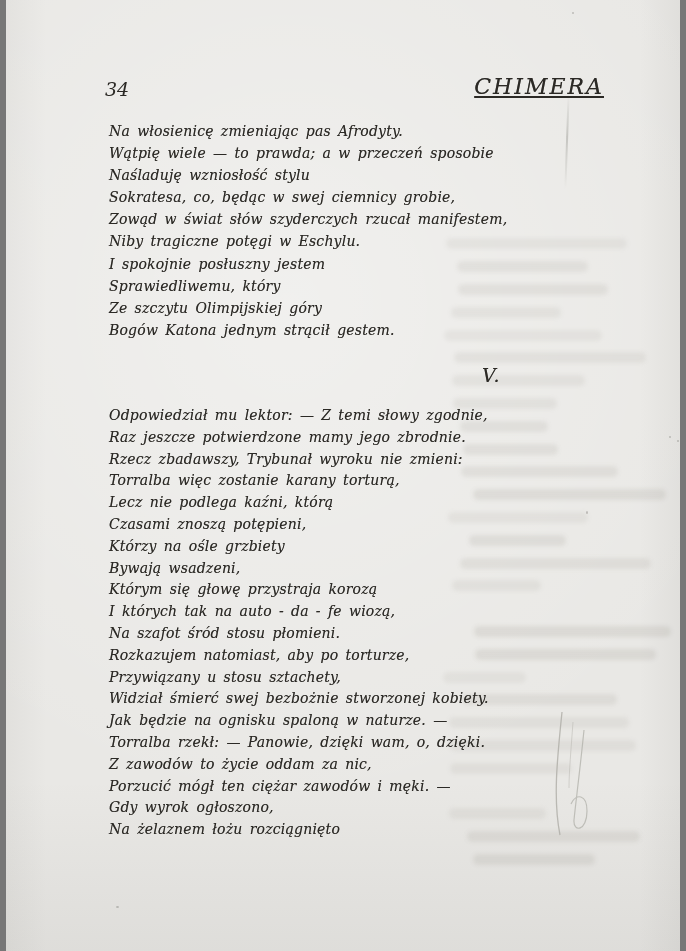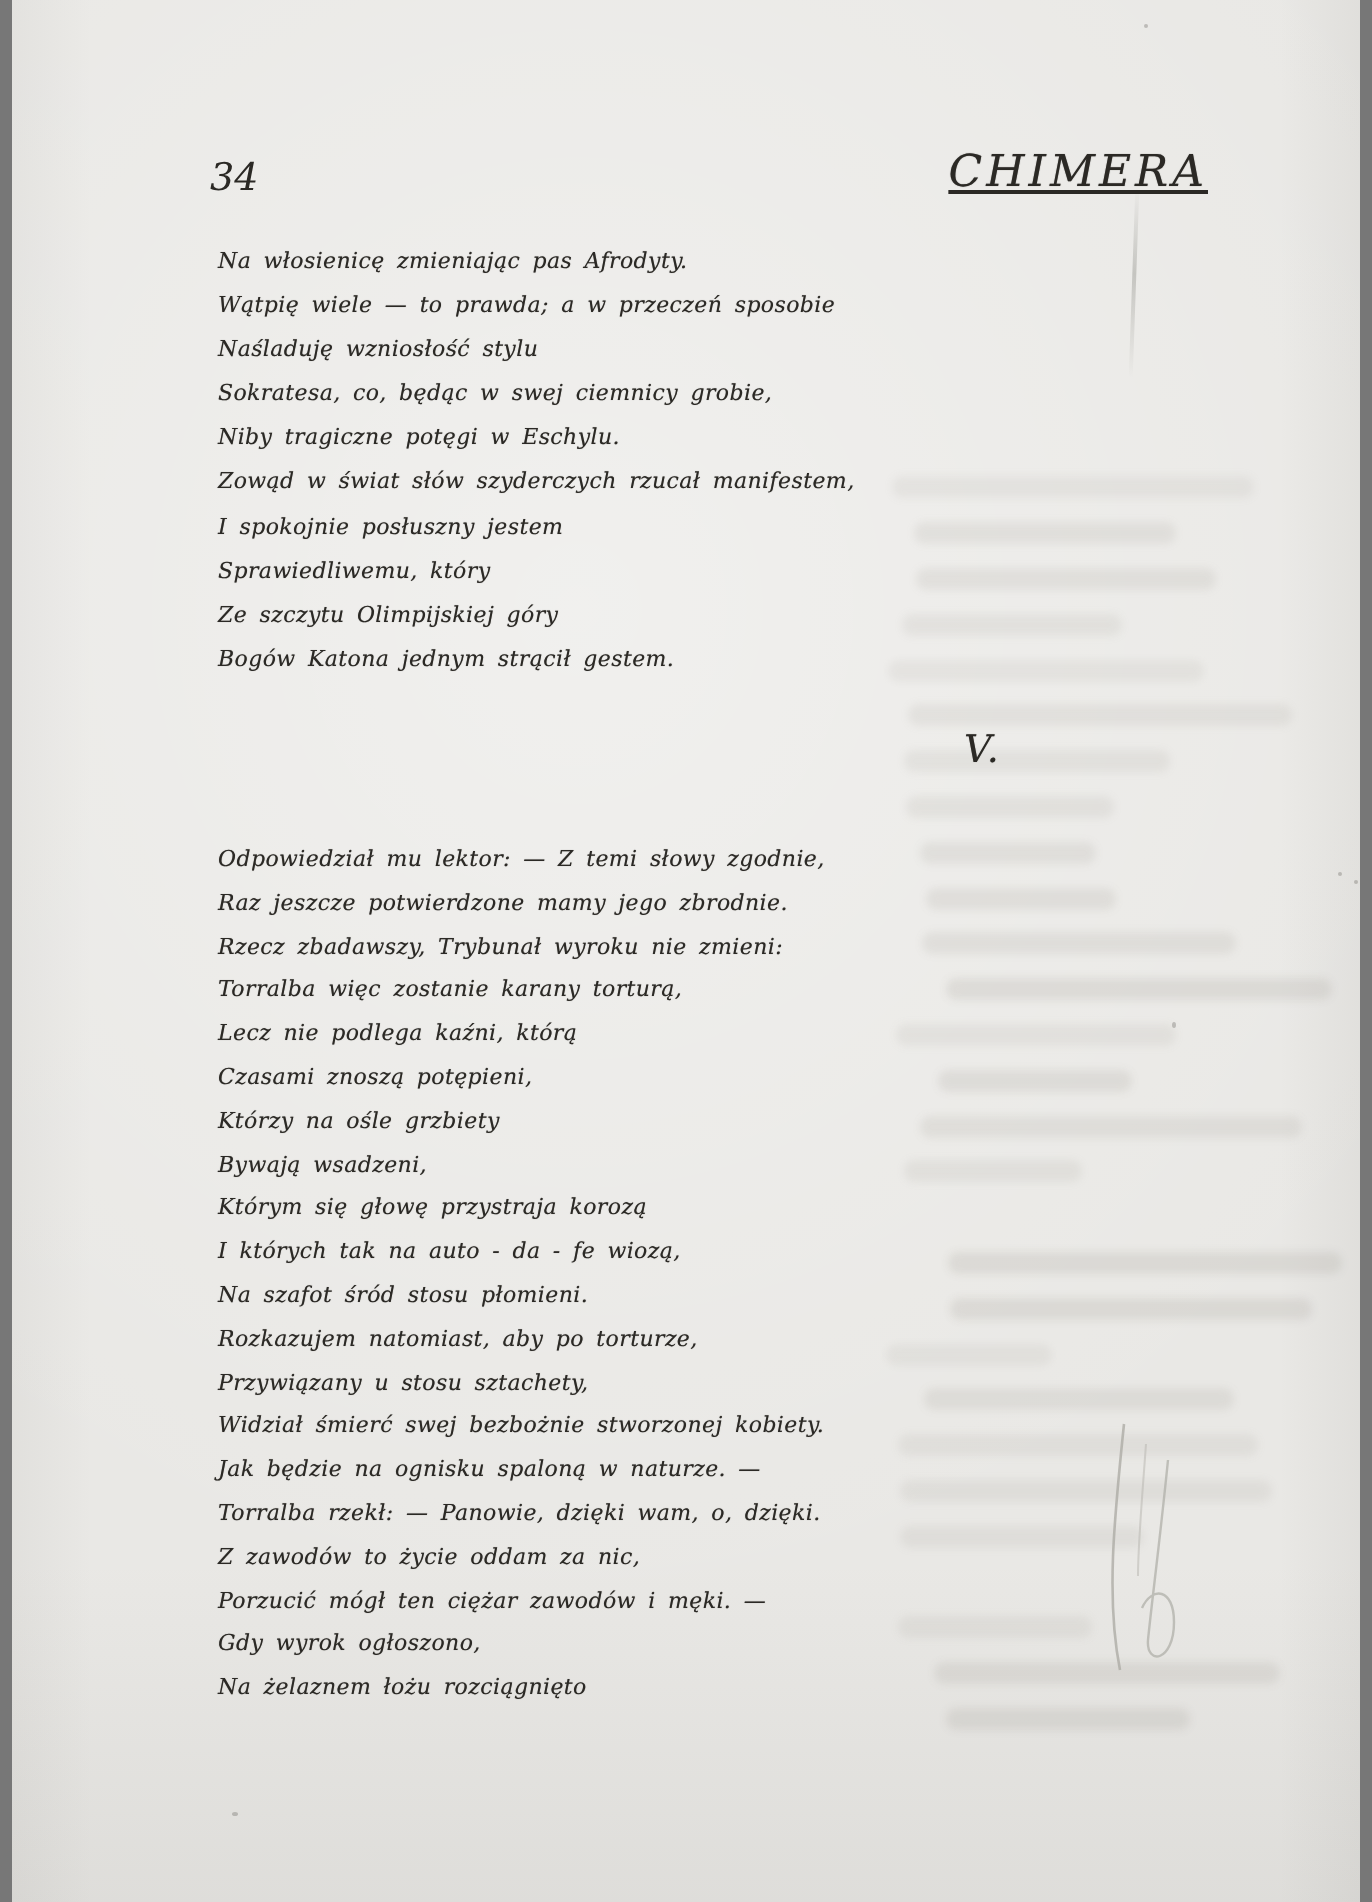--- a/index.html
+++ b/index.html
@@ -41,27 +41,27 @@
     font-style:italic;font-size:19px;
   }
   .journal-title{
     position:absolute;right:76px;top:74px;
     font-style:italic;font-size:22px;letter-spacing:2px;
     text-shadow:0 0 0.5px rgba(40,38,34,0.55);
     text-decoration:underline;
   }
   .stanza{
     position:absolute;left:103px;
-    font-style:italic;font-size:11px;
+    font-style:italic;font-size:14px;
     word-spacing:2.5px;letter-spacing:0.2px;
     white-space:nowrap;
     text-shadow:0 0 0.4px rgba(40,38,34,0.5);
   }
   .stanza-1{top:120px;line-height:22.1px;}
-  .stanza-2{top:419px;line-height:21.8px;}
+  .stanza-2{top:405px;line-height:21.8px;}
   .section-heading{
     position:absolute;left:476px;top:364px;
     font-style:italic;font-size:19px;letter-spacing:1px;
     text-shadow:0 0 0.4px rgba(40,38,34,0.5);
   }
 </style>
 </head>
 <body>
 
 <div class="page">
@@ -109,22 +109,22 @@
   </svg>
 
   <span class="page-number">34</span>
   <span class="journal-title">CHIMERA</span>
 
   <div class="stanza stanza-1">
       <div>Na włosienicę zmieniając pas Afrodyty.</div>
       <div>Wątpię wiele — to prawda; a w przeczeń sposobie</div>
       <div>Naśladuję wzniosłość stylu</div>
       <div>Sokratesa, co, będąc w swej ciemnicy grobie,</div>
+      <div>Zowąd w świat słów szyderczych rzucał manifestem,</div>
       <div>Niby tragiczne potęgi w Eschylu.</div>
-      <div>Zowąd w świat słów szyderczych rzucał manifestem,</div>
       <div>I spokojnie posłuszny jestem</div>
       <div>Sprawiedliwemu, który</div>
       <div>Ze szczytu Olimpijskiej góry</div>
       <div>Bogów Katona jednym strącił gestem.</div>
     </div>
 
   <div class="section-heading">V.</div>
 
   <div class="stanza stanza-2">
       <div>Odpowiedział mu lektor: — Z temi słowy zgodnie,</div>

